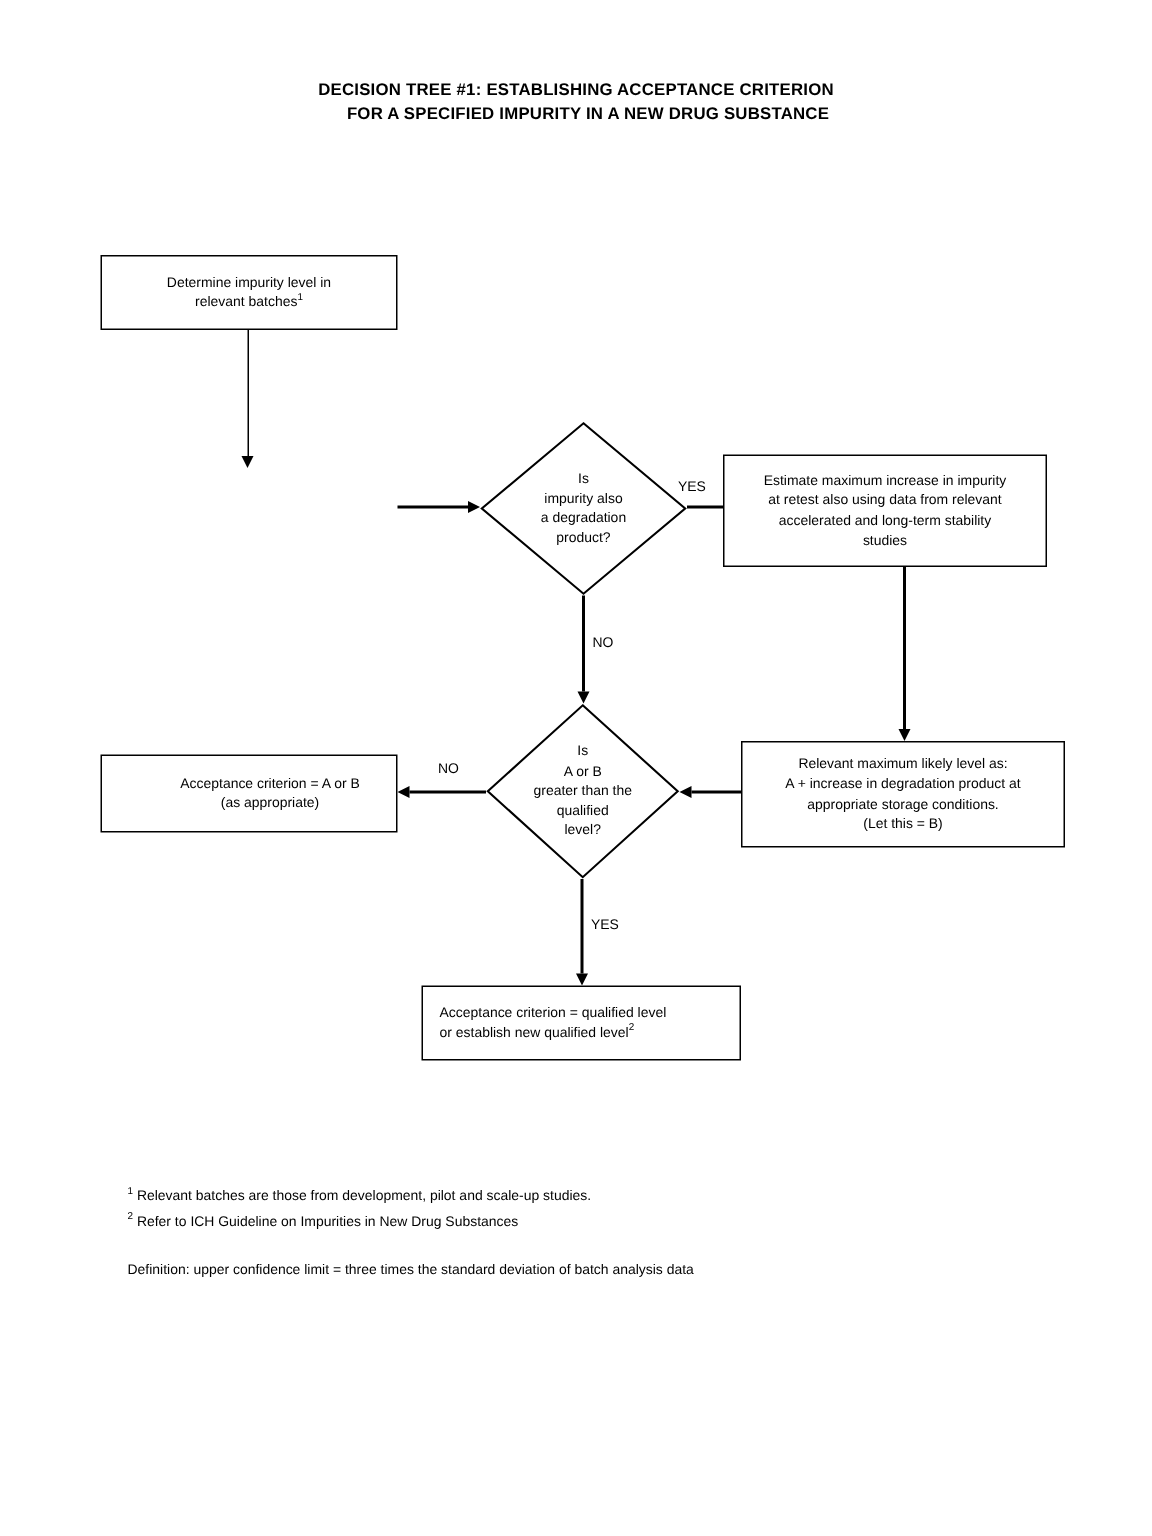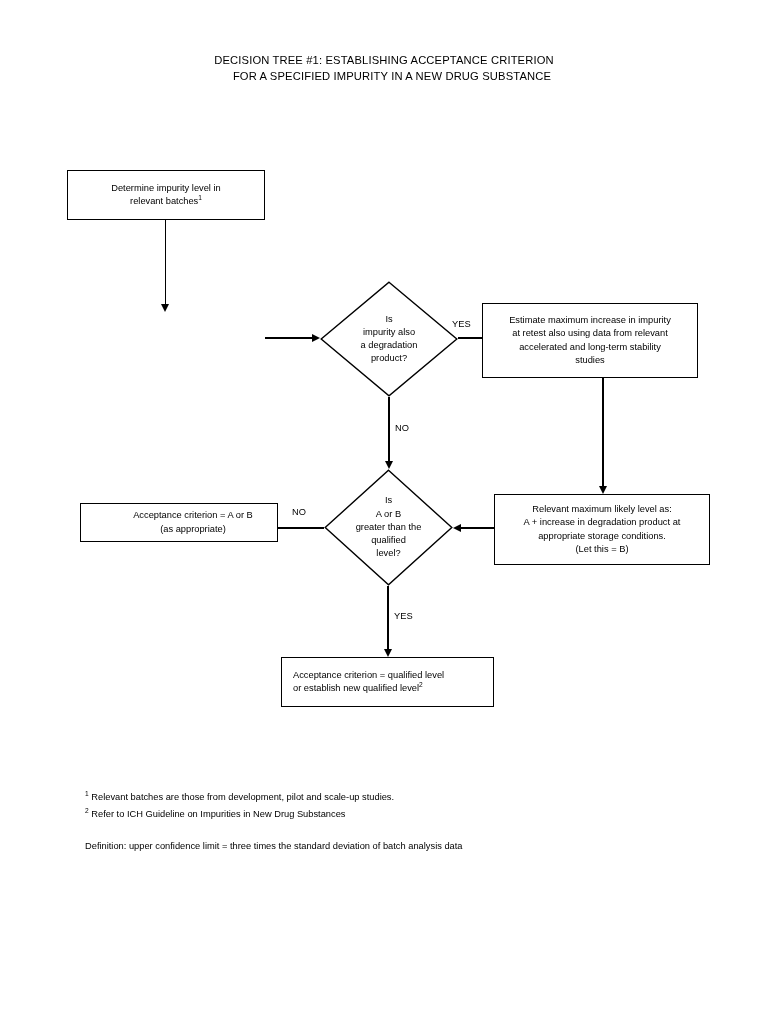--- a/index.html
+++ b/index.html
@@ -20,21 +20,21 @@
   }
 
   
   .title {
     position: absolute;
     left: 0;
     top: 52px;
     width: 768px;
     text-align: center;
     font-size: 11.2px;
-    font-weight: normal;
+    font-weight: bold;
     letter-spacing: 0.15px;
     line-height: 16px;
   }
   .title .l2 { display: block; padding-left: 16px; }
 
   
   .box {
     position: absolute;
     box-sizing: border-box;
     border: 1.3px solid #000000;
@@ -47,21 +47,21 @@
     text-align: center;
     z-index: 3;
   }
   .box .inner { width: 100%; padding: 0 6px; box-sizing: border-box; }
   .box.left-text { justify-content: center; }
   .box.left-text .inner { text-align: left; padding-left: 11px; }
 
   #box-determine-impurity { left: 67px;  top: 170px; width: 198px; height: 50px; }
   #box-determine-mean     { left: 67px;  top: 312px; width: 198px; height: 52px; }
   #box-estimate-maximum   { left: 482px; top: 303px; width: 216px; height: 75px; }
-  #box-acceptance-ab      { left: 80px;  top: 503px; width: 198px; height: 39px; padding-left: 28px; }
+  #box-acceptance-ab      { left: 67px;  top: 503px; width: 198px; height: 52px; padding-left: 28px; }
   #box-determine-likely   { left: 494px; top: 494px; width: 216px; height: 71px; }
   #box-acceptance-qual    { left: 281px; top: 657px; width: 213px; height: 50px; }
 
   
   .diamond {
     position: absolute;
     z-index: 3;
   }
   .diamond svg { position: absolute; left: 0; top: 0; overflow: visible; }
   .diamond .dtext {

